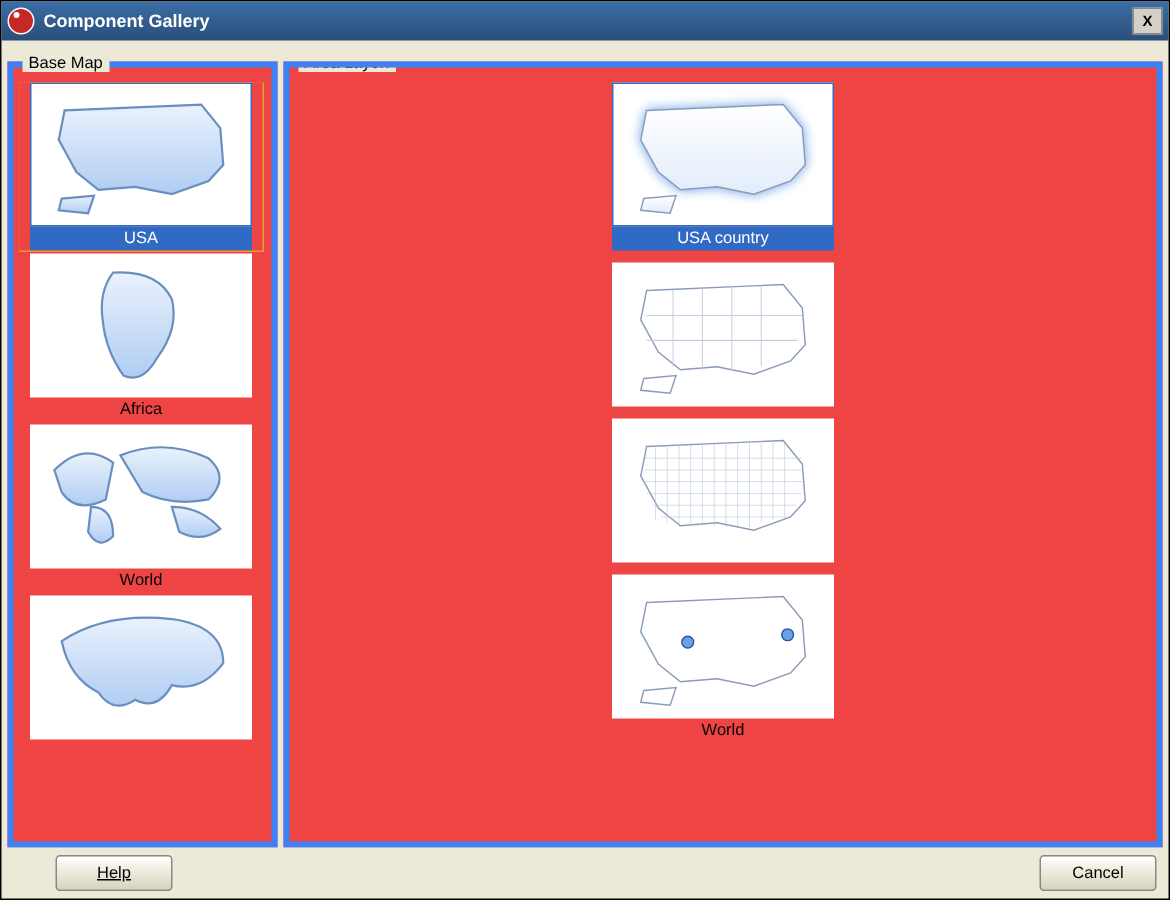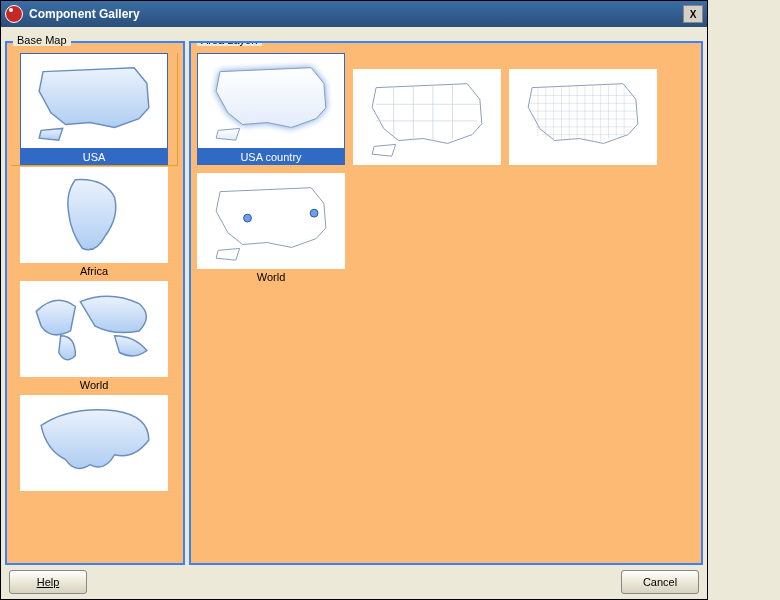--- a/index.html
+++ b/index.html
@@ -1,40 +1,40 @@
 <!DOCTYPE html>
 <html><head>
 <meta charset="utf-8">
 <style>
 html,body{margin:0;padding:0;font-family:Tahoma,Arial,sans-serif;font-size:11px;color:#000;background:#ECE9D8;}
-.window{width:708px;height:600px;background:#ECE9D8;border:1px solid #000;box-sizing:border-box;display:flex;flex-direction:column;position:relative;}
+.window{width:780px;height:600px;background:#ECE9D8;border:1px solid #000;box-sizing:border-box;display:flex;flex-direction:column;position:relative;}
 .titlebar{height:26px;background:linear-gradient(to bottom,#3a6ea5 0%,#2a4e7a 100%);display:flex;align-items:center;padding:0 4px;color:#FFFFFF;font-weight:bold;font-size:12px;}
 .titlebar .app-icon{width:16px;height:16px;border-radius:50%;background:#c62828;border:1px solid #fff;margin-right:6px;position:relative;}
 .titlebar .app-icon:after{content:"";position:absolute;top:2px;left:3px;width:4px;height:4px;border-radius:50%;background:#fff;}
 .titlebar .title{flex:1;}
 .titlebar .close{width:18px;height:16px;background:#d4d0c8;border:1px solid #888;color:#000;font-weight:bold;display:flex;align-items:center;justify-content:center;cursor:pointer;font-size:10px;}
 .content{flex:1;display:flex;padding:4px 4px 0 4px;gap:4px;overflow:hidden;}
-.panel{background:#fdba74;border:2px solid #3b82f6;position:relative;}
+.panel{background:#ef4444;border:4px solid #3b82f6;position:relative;}
 .panel-label{position:absolute;top:-9px;left:6px;background:#ECE9D8;padding:0 4px;color:#000;font-size:11px;}
 .left-panel{width:180px;padding:10px 4px 4px 4px;box-sizing:border-box;display:flex;margin-top:10px;}
 .right-panel{flex:1;padding:10px 6px 4px 6px;box-sizing:border-box;margin-top:10px;overflow:hidden;}
 .scroll-area{flex:1;overflow-y:auto;padding-right:2px;}
 .thumb-col{display:flex;flex-direction:column;gap:2px;}
-.thumb-row{display:flex;flex-wrap:wrap;gap:8px;}
-.tile{display:flex;flex-direction:column;align-items:center;cursor:pointer;justify-content:flex-end;}
+.thumb-row{display:flex;flex-wrap:wrap;gap:8px;flex-direction:column;}
+.tile{display:flex;flex-direction:column;align-items:center;cursor:pointer;}
 .tile .img-box{width:148px;height:96px;border:1px solid transparent;display:flex;align-items:center;justify-content:center;background:#fff;box-sizing:border-box;}
 .tile.selected .img-box{border:1px solid #316AC5;}
 .tile.selected-orange{outline:1px solid #E0A030;}
 .tile .caption{width:148px;text-align:center;padding:2px 0;font-size:11px;}
 .tile.selected .caption{background:#316AC5;color:#FFFFFF;}
 svg{width:100%;height:100%;}
 .map-outline{fill:url(#gradBlue);stroke:#6A8FBF;stroke-width:1.5;}
 .map-thin{fill:#fff;stroke:#8A9CB8;stroke-width:1;}
 .map-thin-fill{fill:url(#gradLight);stroke:#8A9CB8;stroke-width:1;}
-.button-row{height:34px;display:flex;align-items:center;padding:0 8px;gap:6px;}
+.button-row{height:34px;display:flex;align-items:center;padding:0 8px;gap:6px;margin-left:28px;}
 .spacer{flex:1;}
 .btn{min-width:76px;height:22px;background:linear-gradient(to bottom,#fff 0%,#ECE9D8 50%,#D6D2C2 100%);border:1px solid #888;border-radius:3px;font-size:11px;cursor:pointer;display:flex;align-items:center;justify-content:center;}
 .btn.default{box-shadow:0 0 0 1px #2a6bbb inset;}
 .btn .u{text-decoration:underline;}
 
 .scroll-area::-webkit-scrollbar{width:16px;}
 .scroll-area::-webkit-scrollbar-track{background:#EDEDED;border:1px solid #ccc;}
 .scroll-area::-webkit-scrollbar-thumb{background:linear-gradient(to right,#c3d5f0,#9db9e4);border:1px solid #7a9ac9;border-radius:2px;}
 </style>
 </head>

